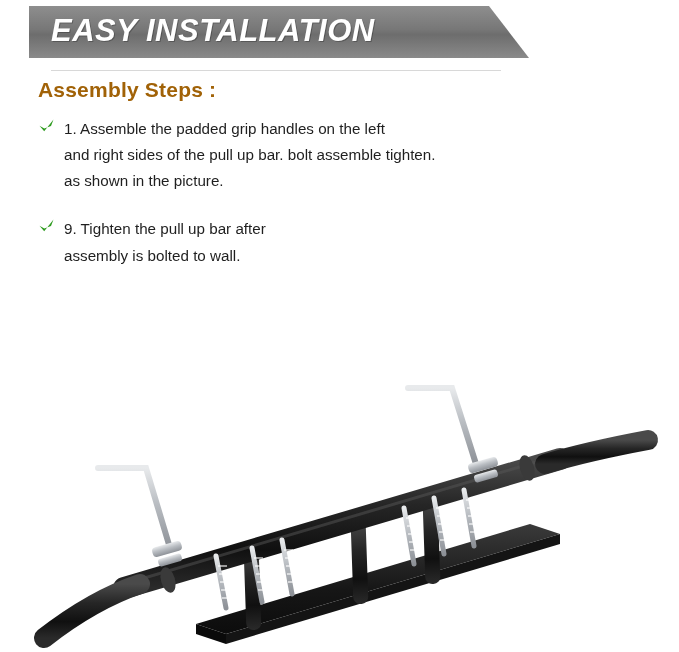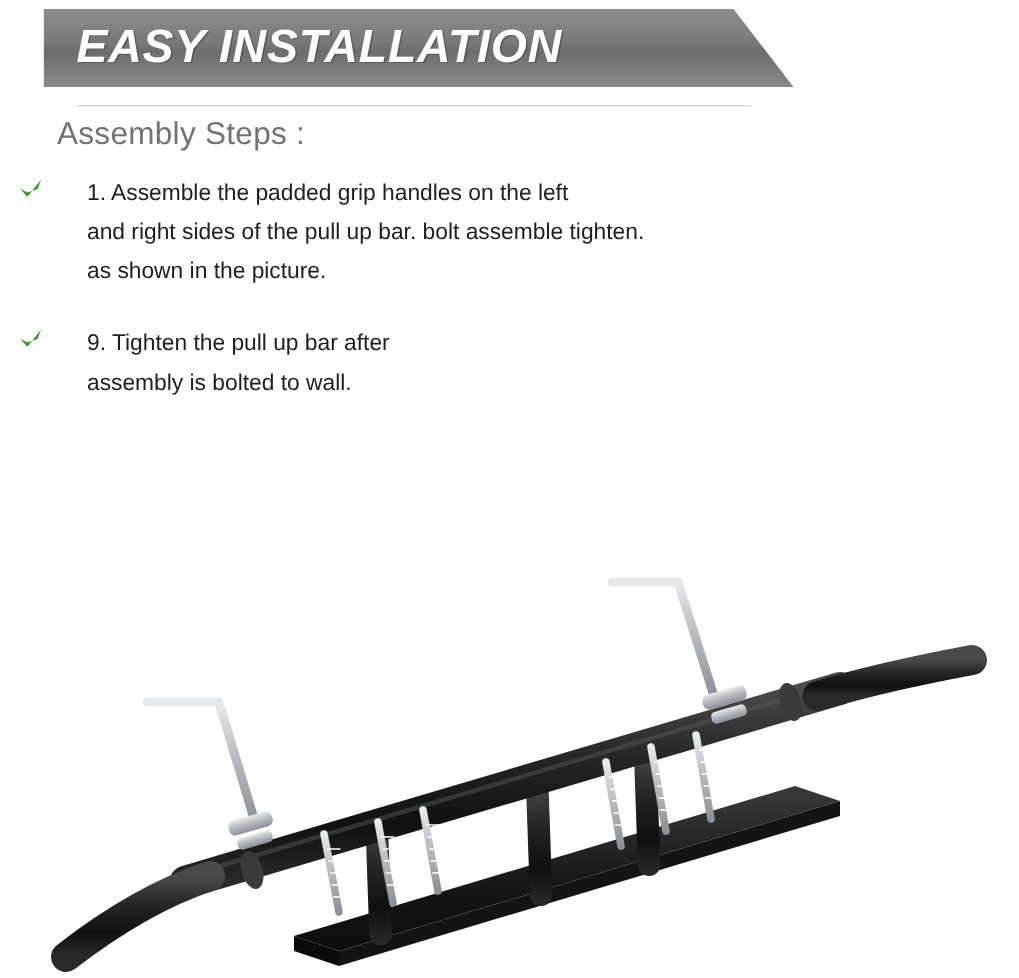--- a/index.html
+++ b/index.html
@@ -55,34 +55,35 @@
 
   
   .content {
     position: absolute;
     left: 0;
     top: 78px;
     width: 679px;
   }
   .section-title {
     font-size: 21px;
-    font-weight: normal;
-    color: #737373;
+    font-weight: bold;
+    color: #a16207;
     margin: 0 0 14px 38px;
     letter-spacing: 0.2px;
   }
   .steps {
     margin: 0;
     padding: 0;
     list-style: none;
   }
   .step {
     position: relative;
-    padding-left: 58px;
+    padding-left: 38px;
     margin-bottom: 22px;
+    margin-left: 26px;
   }
   .check-icon {
     position: absolute;
     left: 12px;
     top: 2px;
     width: 17px;
     height: 17px;
     display: block;
   }
   .step-text {

